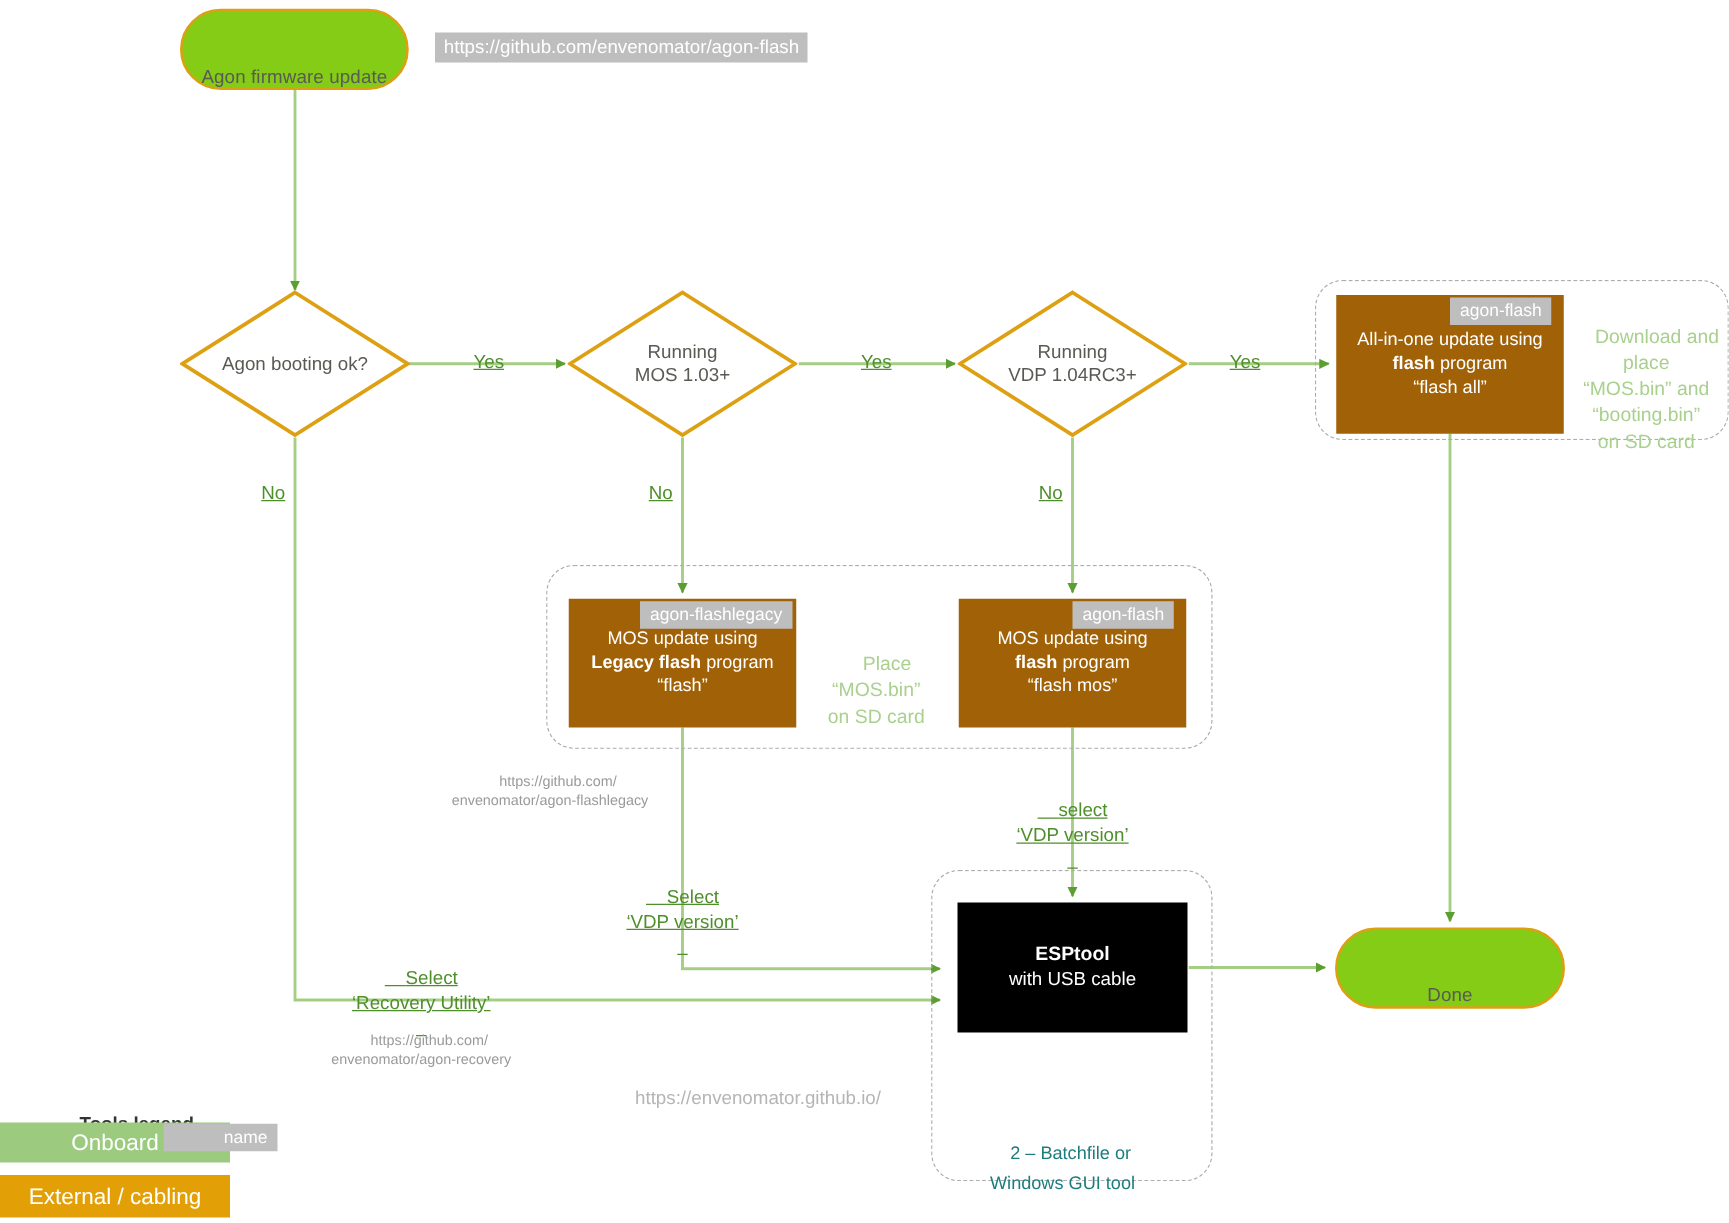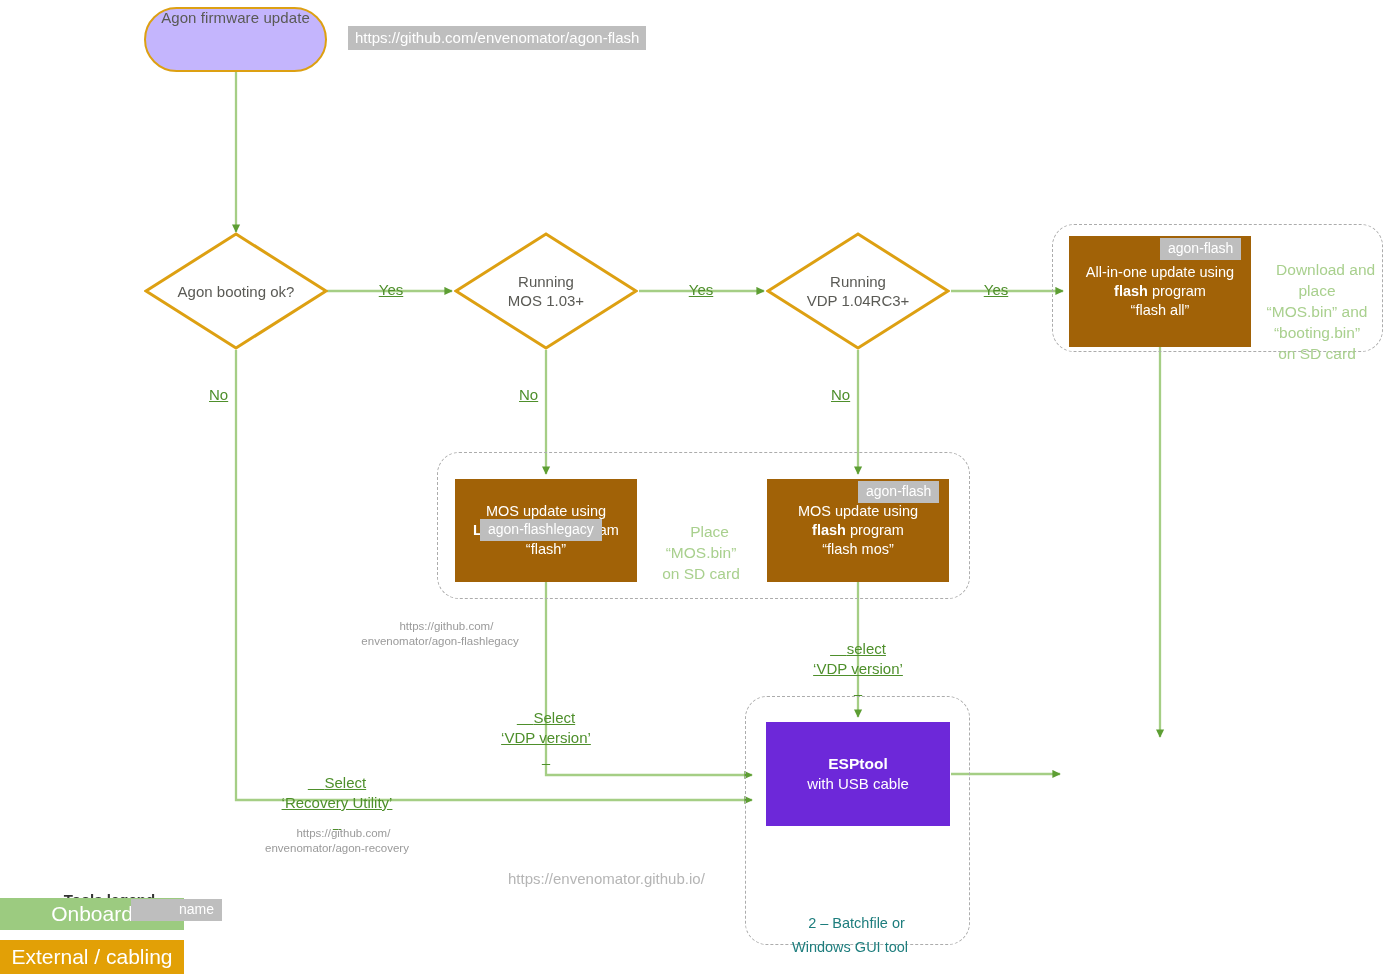--- a/index.html
+++ b/index.html
@@ -4,41 +4,41 @@
 <style>
   html,body{margin:0;padding:0;background:#ffffff;}
   body{width:1383px;height:978px;overflow:hidden;font-family:"Liberation Sans",sans-serif;}
   #stage{position:relative;width:1383px;height:978px;}
   svg#wires{position:absolute;left:0;top:0;width:1383px;height:978px;}
 
   .node{position:absolute;box-sizing:border-box;}
 
   
   .terminator{
-    border:2.5px solid #DDA012;border-radius:34px;background:#c4b5fd;
-    display:flex;align-items:flex-start;justify-content:center;
+    border:2.5px solid #DDA012;border-radius:34px;background:#84cc16;
+    display:flex;align-items:flex-end;justify-content:center;
     color:#5a5a55;font-size:15px;letter-spacing:.1px;
   }
 
   
   .diamond{display:flex;align-items:center;justify-content:center;}
   .diamond .dshape{position:absolute;left:0;top:0;width:100%;height:100%;}
   .diamond .dtext{position:relative;z-index:2;text-align:center;color:#5a5a55;
     font-size:15px;line-height:19px;}
 
   
   .greenbox{
     background:#a16207;color:#ffffff;display:flex;align-items:center;
     justify-content:center;text-align:center;font-size:14.5px;line-height:19px;
     padding:4px 6px;box-sizing:border-box;
   }
   .greenbox b{font-weight:bold;}
   
   .orangebox{
-    background:#6d28d9;color:#ffffff;display:flex;align-items:center;
+    background:#000000;color:#ffffff;display:flex;align-items:center;
     justify-content:center;text-align:center;font-size:15px;line-height:20px;
   }
   .orangebox b{font-weight:bold;font-size:15.5px;}
 
   
   .tag{
     position:absolute;background:#BEBEBE;color:#ffffff;font-size:14px;
     padding:2px 8px 3px 8px;white-space:nowrap;line-height:17px;
   }
 
@@ -57,21 +57,21 @@
   .lbl-gray-chip{
     position:absolute;background:#BEBEBE;color:#ffffff;font-size:15px;
     padding:2px 7px 3px 7px;line-height:19px;white-space:nowrap;
   }
   .lbl-teal{color:#1D7D7D;font-size:14.5px;line-height:24px;}
   .lbl-teal b{font-weight:bold;color:#11706E;}
   .lbl-dark{color:#333333;font-size:15px;font-weight:bold;}
 
   
   .legend-sw{position:absolute;display:flex;align-items:center;justify-content:center;
-    color:#ffffff;font-size:21px;box-sizing:border-box;text-align:center;}
+    color:#ffffff;font-size:18px;box-sizing:border-box;text-align:center;}
 </style>
 </head>
 <body>
 
 <div id="stage">
 
   <svg id="wires" viewBox="0 0 1383 978">
     <defs>
       <marker id="ah" markerWidth="9" markerHeight="9" refX="7.6" refY="4.5" orient="auto" markerUnits="userSpaceOnUse">
         <path d="M0,0.4 L8.4,4.5 L0,8.6 Z" fill="#5D9E33"></path>
@@ -167,21 +167,21 @@
 on SD card</span>
   </div>
 
   <div class="node greenbox" style="left:455px;top:479px;width:182px;height:103px;">
     <div>
       <div>MOS update using</div>
       <div><b>Legacy flash</b><span> program</span></div>
       <div>“flash”</div>
     </div>
   </div>
-  <div class="tag" style="left:480px;top:481px;margin-top:38px;">
+  <div class="tag" style="left:512px;top:481px;">
     <span>agon-flashlegacy</span>
   </div>
   <div class="lbl lbl-urlsm" style="left:340px;top:604px;width:200px;">
     <span style="white-space:pre-line;">https://github.com/
 envenomator/agon-flashlegacy</span>
   </div>
 
   <div class="lbl lbl-lightgreen" style="left:645px;top:500px;width:112px;">
     <span style="white-space:pre-line;">Place
 “MOS.bin”
@@ -223,20 +223,23 @@
     </div>
   </div>
   <div class="lbl lbl-teal" style="left:792px;top:887px;">
     <span style="white-space:pre-line;">2 – Batchfile or
       Windows GUI tool</span>
   </div>
   <div class="lbl lbl-url" style="left:508px;top:869px;">
     <span>https://envenomator.github.io/</span>
   </div>
 
+  <div class="node terminator" style="left:1068px;top:742px;width:184px;height:65px;">
+    <span>Done</span>
+  </div>
 
   <div class="lbl lbl-dark" style="left:47px;top:874px;">
     <span>Tools legend</span>
   </div>
   <div class="legend-sw" style="left:0px;top:898px;width:184px;height:32px;background:#9CCB80;">
     <span>Onboard</span>
   </div>
   <div class="tag" style="left:131px;top:899px;padding-left:48px;">
     <span>name</span>
   </div>

